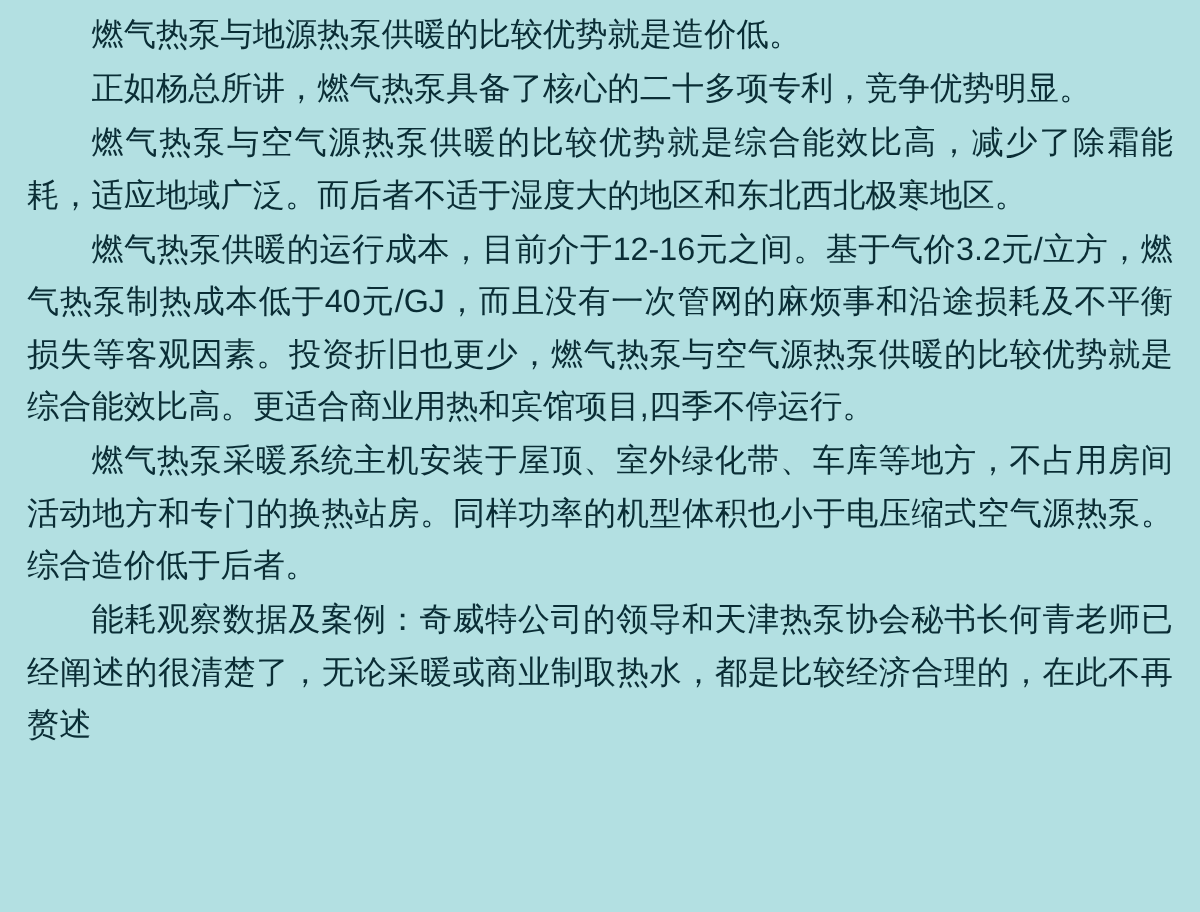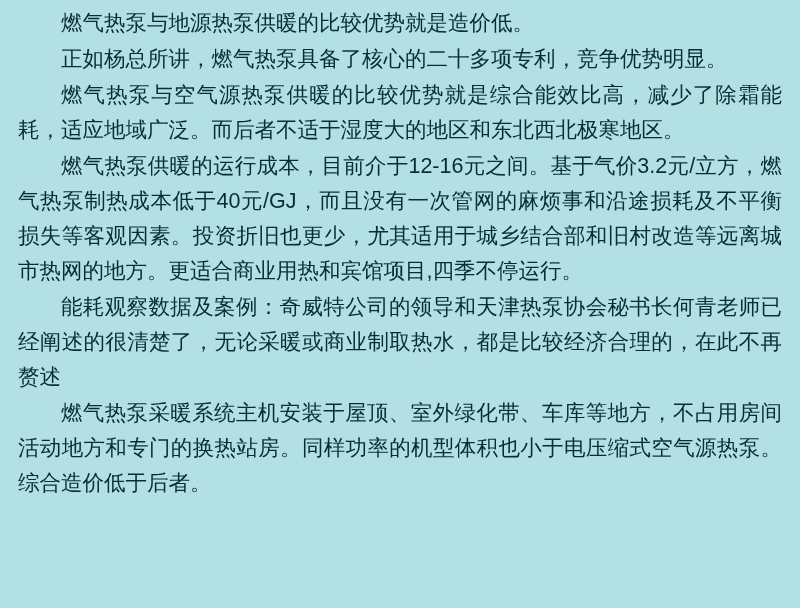--- a/index.html
+++ b/index.html
@@ -36,16 +36,16 @@
     margin-top: 1px;
   }
 </style>
 </head>
 <body>
 
 <div id="page">
   <p class="para">燃气热泵与地源热泵供暖的比较优势就是造价低。</p>
   <p class="para">正如杨总所讲，燃气热泵具备了核心的二十多项专利，竞争优势明显。</p>
   <p class="para">燃气热泵与空气源热泵供暖的比较优势就是综合能效比高，减少了除霜能耗，适应地域广泛。而后者不适于湿度大的地区和东北西北极寒地区。</p>
-  <p class="para">燃气热泵供暖的运行成本，目前介于12-16元之间。基于气价3.2元/立方，燃气热泵制热成本低于40元/GJ，而且没有一次管网的麻烦事和沿途损耗及不平衡损失等客观因素。投资折旧也更少，尤其适用于城乡结合部和旧村改造等远离城市热网的地方。更适合商业用热和宾馆项目,四季不停运行。</p>
+  <p class="para">燃气热泵供暖的运行成本，目前介于12-16元之间。基于气价3.2元/立方，燃气热泵制热成本低于40元/GJ，而且没有一次管网的麻烦事和沿途损耗及不平衡损失等客观因素。投资折旧也更少，燃气热泵与空气源热泵供暖的比较优势就是综合能效比高。更适合商业用热和宾馆项目,四季不停运行。</p>
+  <p class="para">燃气热泵采暖系统主机安装于屋顶、室外绿化带、车库等地方，不占用房间活动地方和专门的换热站房。同样功率的机型体积也小于电压缩式空气源热泵。综合造价低于后者。</p>
   <p class="para">能耗观察数据及案例：奇威特公司的领导和天津热泵协会秘书长何青老师已经阐述的很清楚了，无论采暖或商业制取热水，都是比较经济合理的，在此不再赘述</p>
-  <p class="para">燃气热泵采暖系统主机安装于屋顶、室外绿化带、车库等地方，不占用房间活动地方和专门的换热站房。同样功率的机型体积也小于电压缩式空气源热泵。综合造价低于后者。</p>
 </div>
 
 </body></html>

